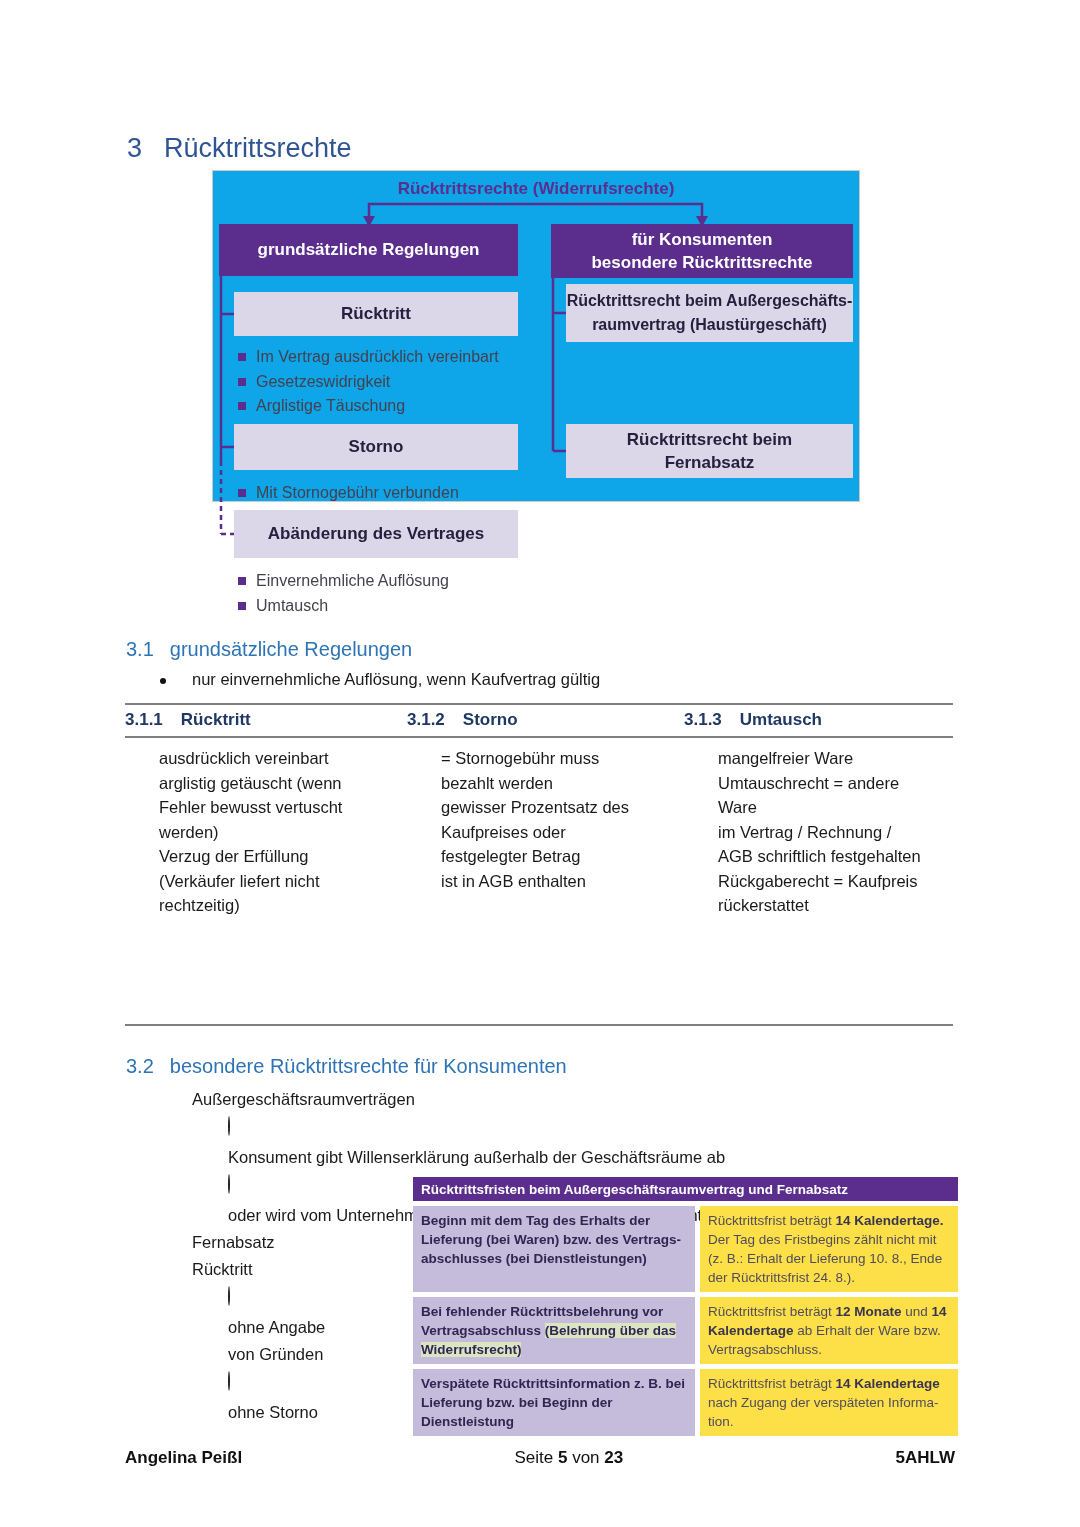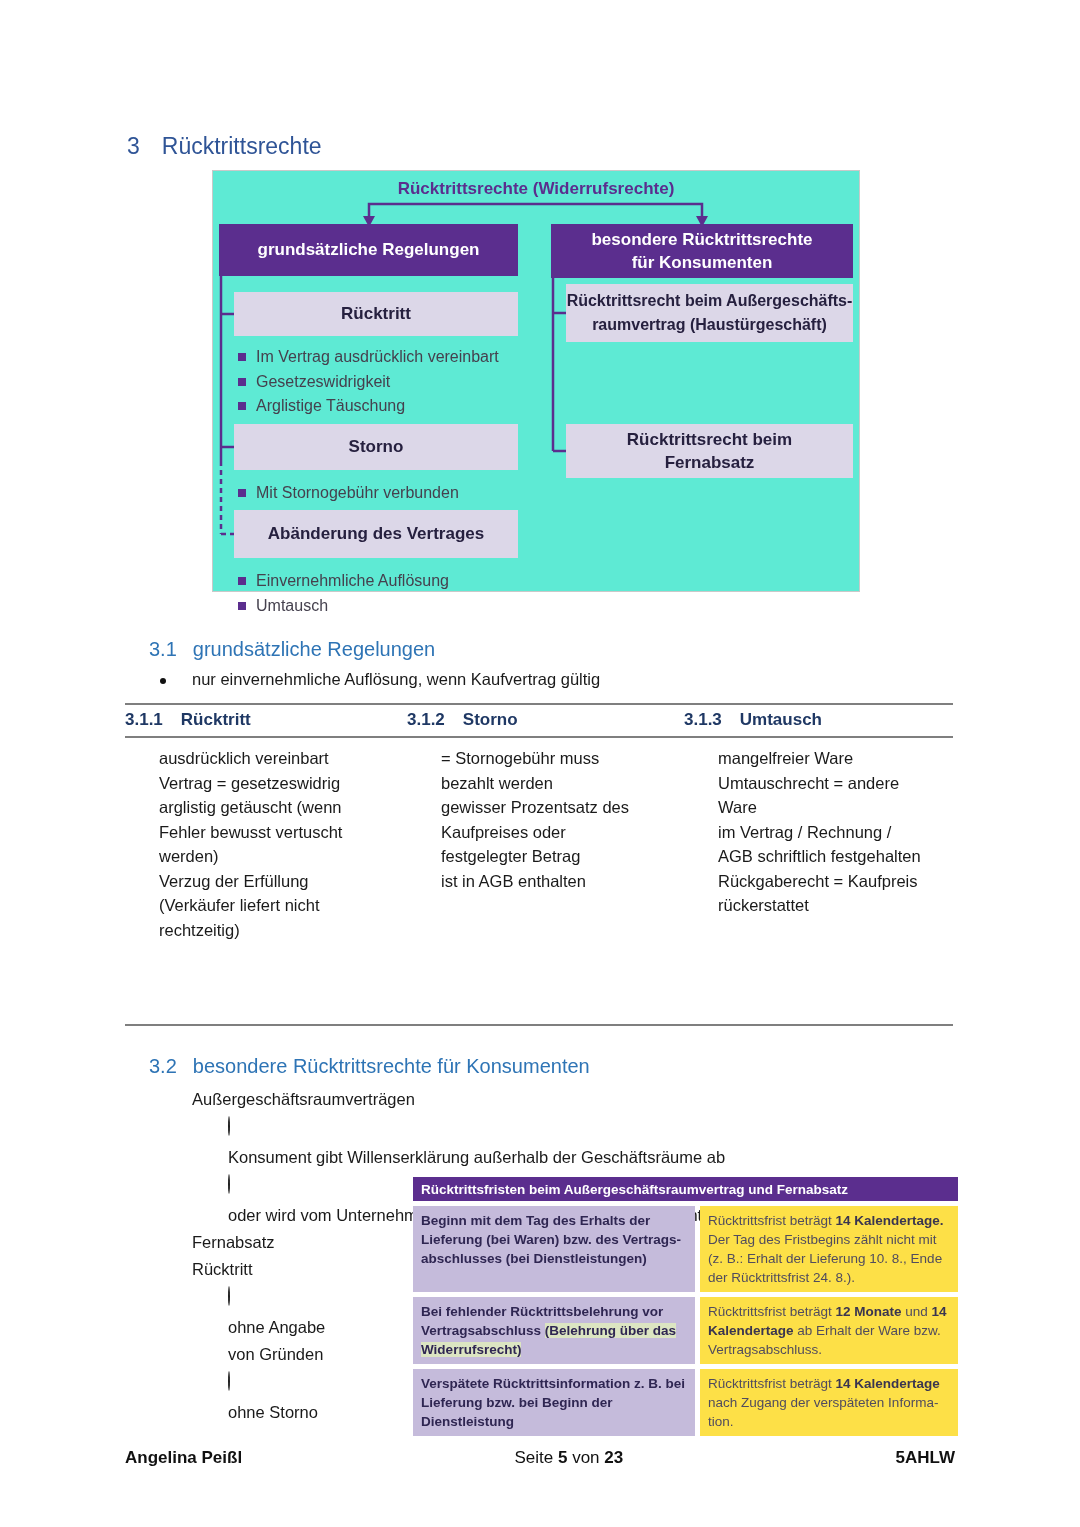--- a/index.html
+++ b/index.html
@@ -1,45 +1,45 @@
 <!DOCTYPE html>
 <html><head>
 <meta charset="utf-8">
 <style>
   * { margin:0; padding:0; box-sizing:border-box; }
   body { background:#ffffff; font-family:"Liberation Sans", sans-serif; }
   .page { position:relative; width:1080px; height:1527px; background:#ffffff; overflow:hidden; color:#1a1a1a; }
 
   
-  .h1 { position:absolute; left:127px; top:133px; font-size:23px; font-weight:400; color:#2F5496; }
+  .h1 { position:absolute; left:127px; top:133px; font-size:27px; font-weight:400; color:#2F5496; }
   .h1 .h-num { margin-right:22px; }
 
   
-  .diagram { position:absolute; left:212px; top:170px; width:648px; height:422px; background:#5eead4; border:1px solid #c9c9c9; }
+  .diagram { position:absolute; left:212px; top:170px; width:648px; height:332px; background:#0ea5e9; border:1px solid #c9c9c9; }
   .dg-title { position:absolute; left:0; top:8px; width:100%; text-align:center; font-size:17px; font-weight:bold; color:#5B2E8E; }
   .dg-svg { position:absolute; left:0; top:0; }
   .dg-hdr { position:absolute; background:#5B2E8E; color:#ffffff; font-weight:bold; font-size:17px; text-align:center; }
   .dg-hdr-left { left:6px; top:53px; width:299px; height:52px; line-height:52px; }
   .dg-hdr-right { left:338px; top:53px; width:302px; height:54px; padding-top:4px; line-height:23px; }
   .dg-box { position:absolute; background:#DCD7E8; color:#26203f; font-weight:bold; font-size:17px; text-align:center; }
   .dg-box .ln { white-space:nowrap; }
   .dg-ruecktritt { left:21px; top:121px; width:284px; height:44px; line-height:44px; }
   .dg-storno { left:21px; top:253px; width:284px; height:46px; line-height:46px; }
   .dg-abaend { left:21px; top:339px; width:284px; height:48px; line-height:48px; }
   .dg-ausser { left:353px; top:113px; width:287px; height:58px; padding-top:5px; line-height:24px; font-size:16px; }
   .dg-fern { left:353px; top:253px; width:287px; height:54px; padding-top:4px; line-height:23px; }
   .dg-bullets { position:absolute; left:25px; }
   .dg-row { display:flex; line-height:24.5px; font-size:16px; color:#45414e; }
   .sq { flex:0 0 auto; width:8px; height:8px; background:#5B2E8E; margin:8px 10px 0 0; }
   .dgb1 { top:174px; }
   .dgb2 { top:310px; }
   .dgb3 { top:398px; }
 
   
-  .h2 { position:absolute; font-size:20px; font-weight:400; color:#2E74B5;margin-left:23px; }
+  .h2 { position:absolute; font-size:20px; font-weight:400; color:#2E74B5; }
   .h2 .h-num { margin-right:16px; }
   .h2-31 { left:126px; top:638px; }
   .h2-32 { left:126px; top:1055px; }
 
   .intro-bullet { position:absolute; left:160px; top:670px; display:flex; font-size:16.5px; }
   .dot { flex:0 0 auto; width:6px; height:6px; border-radius:50%; background:#111; margin:8px 0 0 0; }
   .intro-bullet .dot { margin-right:26px; }
 
   
   .cmp-table { position:absolute; left:125px; top:703px; width:828px; }
@@ -97,22 +97,22 @@
       <path d="M8,143 L21,143 M8,276 L21,276" fill="none" stroke="#5B2E8E" stroke-width="2.5"></path>
 
       <path d="M340,107 L340,280 M340,142 L353,142 M340,280 L353,280" fill="none" stroke="#5B2E8E" stroke-width="2.5"></path>
     </svg>
 
     <div class="dg-title">Rücktrittsrechte (Widerrufsrechte)</div>
 
     <div class="dg-hdr dg-hdr-left">grundsätzliche Regelungen</div>
 
     <div class="dg-hdr dg-hdr-right">
+      <div class="ln">für Konsumenten</div>
       <div class="ln">besondere Rücktrittsrechte</div>
-      <div class="ln">für Konsumenten</div>
     </div>
 
     <div class="dg-box dg-ruecktritt">Rücktritt</div>
 
     <div class="dg-bullets dgb1">
       <div class="dg-row">
           <span class="sq"></span>
           <span>Im Vertrag ausdrücklich vereinbart</span>
         </div>
       <div class="dg-row">
@@ -174,24 +174,20 @@
       <div class="cell"><span class="num">3.1.3</span><span>Umtausch</span></div>
     </div>
     <div class="cmp-body">
       <div class="col">
         <div class="cmp-item">
             <span class="marker"><span class="dot"></span></span>
             <span class="txt">ausdrücklich vereinbart</span>
           </div>
         <div class="cmp-item">
             <span class="marker"><span class="dot"></span></span>
-            <span class="txt">Vertrag = gesetzeswidrig</span>
-          </div>
-        <div class="cmp-item">
-            <span class="marker"><span class="dot"></span></span>
             <span class="txt">arglistig getäuscht (wenn Fehler bewusst vertuscht werden)</span>
           </div>
         <div class="cmp-item">
             <span class="marker"><span class="dot"></span></span>
             <span class="txt">Verzug der Erfüllung (Verkäufer liefert nicht rechtzeitig)</span>
           </div>
       </div>
       <div class="col">
         <div class="cmp-item">
             <span class="marker"><span class="dot"></span></span>

